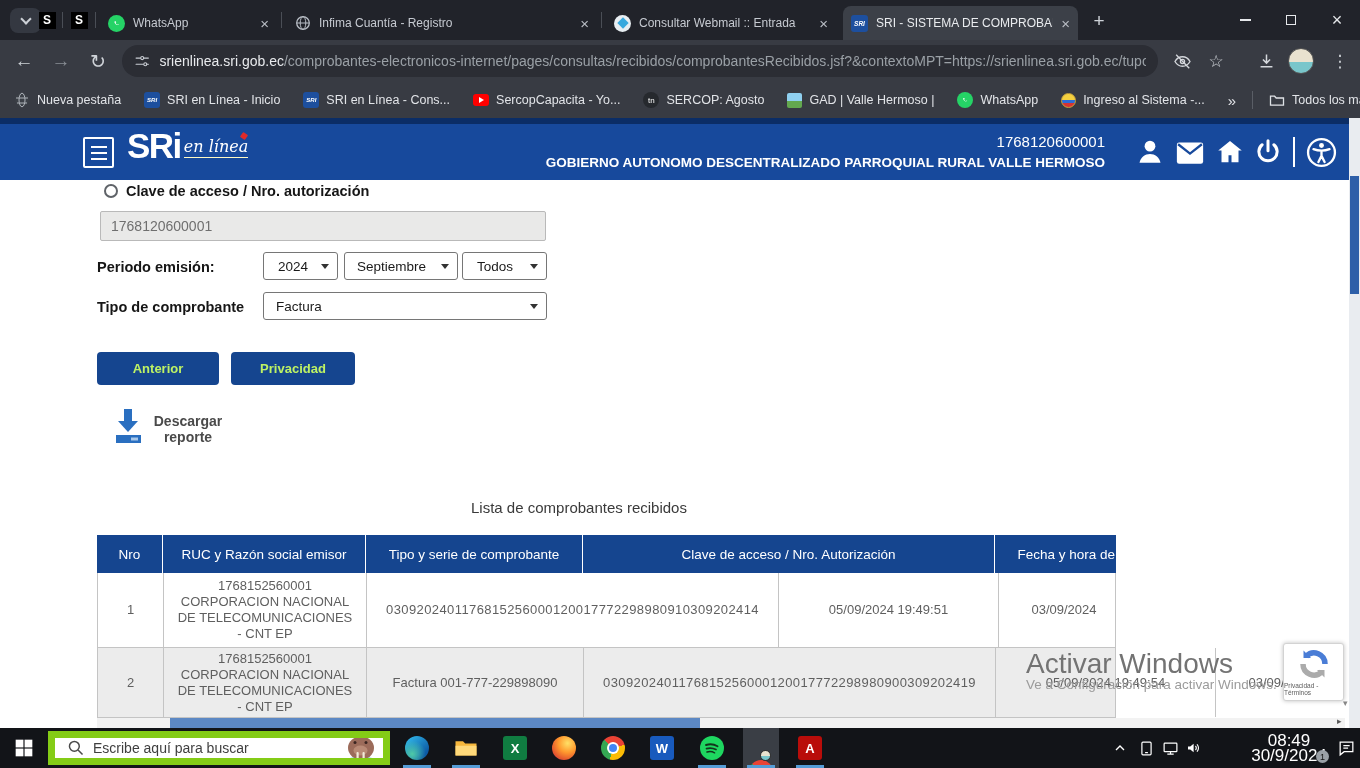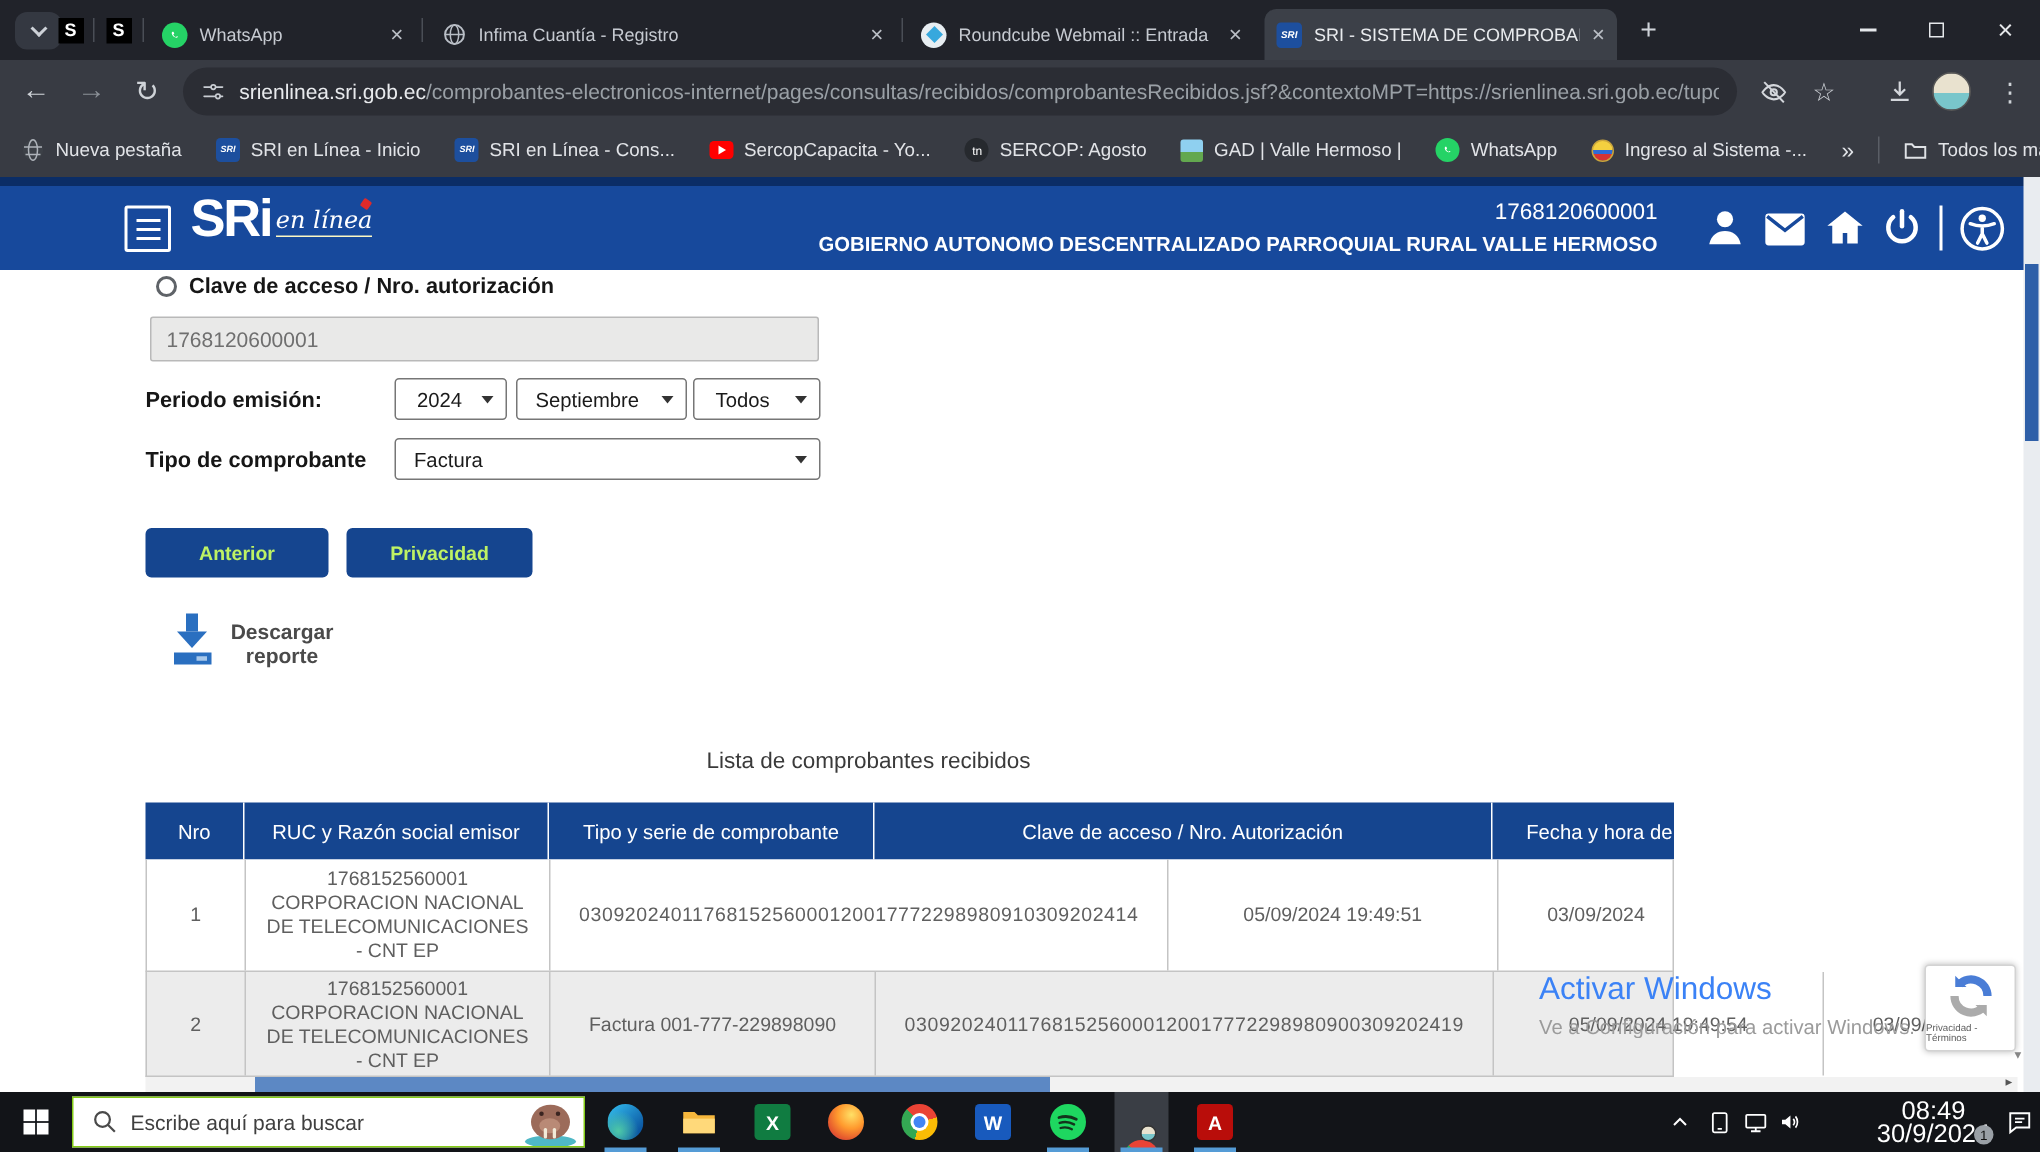--- a/index.html
+++ b/index.html
@@ -92,29 +92,29 @@
 
 
 .hs-track{position:absolute;left:97px;top:718px;width:1248px;height:10px;background:#f2f2f2}
 .hs-thumb{position:absolute;left:170px;top:718px;width:530px;height:10px;background:#5c88c4}
 .hs-arrow{position:absolute;left:1337px;top:716px;font-size:9px;color:#555}
 .vs-arrow{position:absolute;left:1343px;top:698px;font-size:9px;color:#888}
 .vscroll{position:absolute;left:1349px;top:118px;width:11px;height:610px;background:#e9ecf0}
 .vthumb{position:absolute;left:1350px;top:176px;width:9px;height:118px;background:#2e5fa8}
 
 
-.wm1{position:absolute;left:1026px;top:648px;font-size:21px;color:#3b82f6;z-index:3}
+.wm1{position:absolute;left:1026px;top:648px;font-size:28px;color:#737373;z-index:3}
 .wm2{position:absolute;left:1026px;top:677px;font-size:13.5px;color:#9b9b9b;z-index:3;width:310px;white-space:nowrap;overflow:hidden}
 .recaptcha{position:absolute;left:1283px;top:643px;width:61px;height:58px;background:#fff;border:1px solid #d3d3d3;border-radius:3px;box-shadow:0 0 4px rgba(0,0,0,.25);z-index:4;display:flex;flex-direction:column;align-items:center;padding-top:4px}
 .rc-cap{font-size:6.5px;color:#5c5c5c;margin-top:2px}
 
 
 .taskbar{position:absolute;left:0;top:728px;width:1360px;height:40px;background:#121418;color:#fff}
 .start{position:absolute;left:0;top:0;width:48px;height:40px;display:flex;align-items:center;justify-content:center}
-.tsearch{position:absolute;left:48px;top:3px;width:342px;height:34px;background:#fff;border:1px solid #84cc16;display:flex;align-items:center;overflow:hidden}
+.tsearch{position:absolute;left:48px;top:3px;width:342px;height:34px;background:#fff;border:7px solid #84cc16;display:flex;align-items:center;overflow:hidden}
 .tsearch .ph{font-size:14px;color:#3f3f3f;margin-left:8px;flex:1;white-space:nowrap}
 .tb-ico{position:absolute;top:8px;width:24px;height:24px;display:flex;align-items:center;justify-content:center}
 .edge{border-radius:50%;background:radial-gradient(circle at 30% 75%,#4ec9a6,rgba(0,0,0,0) 55%),linear-gradient(135deg,#35c1f1,#0c59a4 80%)}
 .ffx{border-radius:50%;background:radial-gradient(circle at 65% 30%,#ffe066,#ff9a2e 40%,#e4572e 72%,#c42e6b)}
 .chrome-ico{border-radius:50%;background:conic-gradient(from -45deg,#ea4335 0 120deg,#fbbc05 0 240deg,#34a853 0 360deg);position:relative}
 .chrome-ico::before{content:"";position:absolute;left:6px;top:6px;width:12px;height:12px;background:#fff;border-radius:50%}
 .chrome-ico::after{content:"";position:absolute;left:8px;top:8px;width:8px;height:8px;background:#4285f4;border-radius:50%}
 .office{border-radius:3px;color:#fff;font-size:13px;font-weight:bold}
 .xl{background:#107c41}.wd{background:#185abd}.ac{background:#b90d0a}
 .activebg{position:absolute;left:743px;top:0;width:36px;height:40px;background:#3a3e45}
@@ -161,21 +161,21 @@
             <path d="M1.8 8h12.4" stroke="#b9bec6" stroke-width="1"></path>
           </svg>
       </span>
       <span class="t">Infima Cuantía - Registro</span>
       <span class="x">×</span>
     </div>
     <div class="tabdiv" style="left:601px"></div>
 
     <div class="tab" style="left:606px;width:230px">
       <span class="fav rc-ico"></span>
-      <span class="t">Roundcube Webmail :: Entrada</span>
+      <span class="t">Consultar Webmail :: Entrada</span>
       <span class="x">×</span>
     </div>
 
     <div class="tab active" style="left:843px;width:235px">
       <span class="fav sri-fav">SRI</span>
       <span class="t">SRI - SISTEMA DE COMPROBAN</span>
       <span class="x">×</span>
     </div>
 
     <div class="newtab">+</div>

